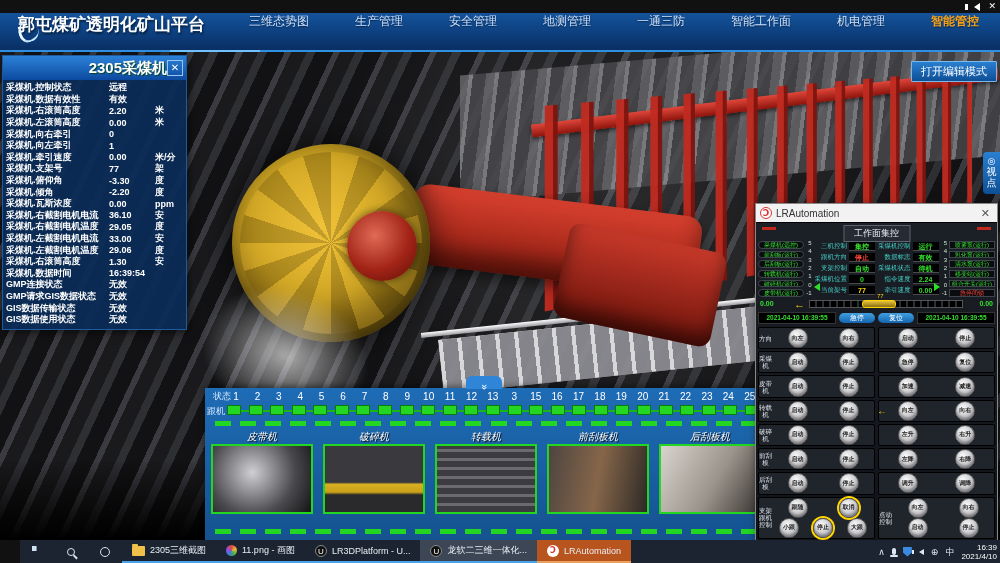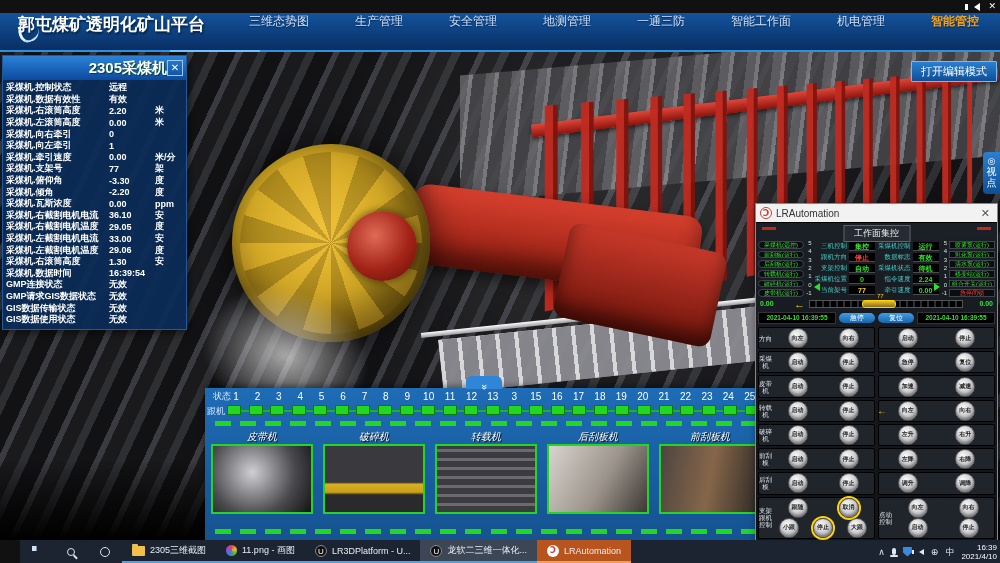--- a/index.html
+++ b/index.html
@@ -453,26 +453,26 @@
         </div>
         <div class="cam">
           <div class="cam-lbl">破碎机</div>
           <div class="cam-view cv2"></div>
         </div>
         <div class="cam">
           <div class="cam-lbl">转载机</div>
           <div class="cam-view cv3"></div>
         </div>
         <div class="cam">
+          <div class="cam-lbl">前刮板机</div>
+          <div class="cam-view cv4"></div>
+        </div>
+        <div class="cam">
           <div class="cam-lbl">后刮板机</div>
           <div class="cam-view cv5"></div>
-        </div>
-        <div class="cam">
-          <div class="cam-lbl">前刮板机</div>
-          <div class="cam-view cv4"></div>
         </div>
       </div>
     <div class="dash-row bot">
         <span class="dash"></span>
         <span class="dash"></span>
         <span class="dash"></span>
         <span class="dash"></span>
         <span class="dash"></span>
         <span class="dash"></span>
         <span class="dash"></span>

